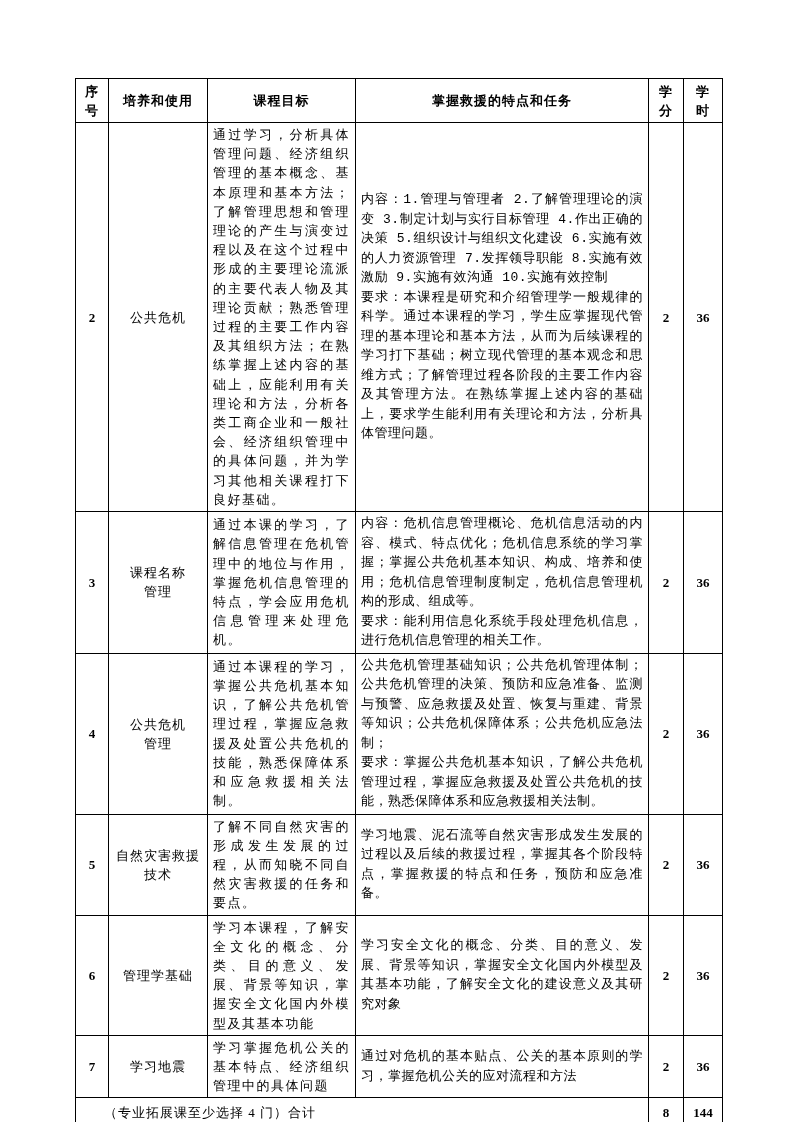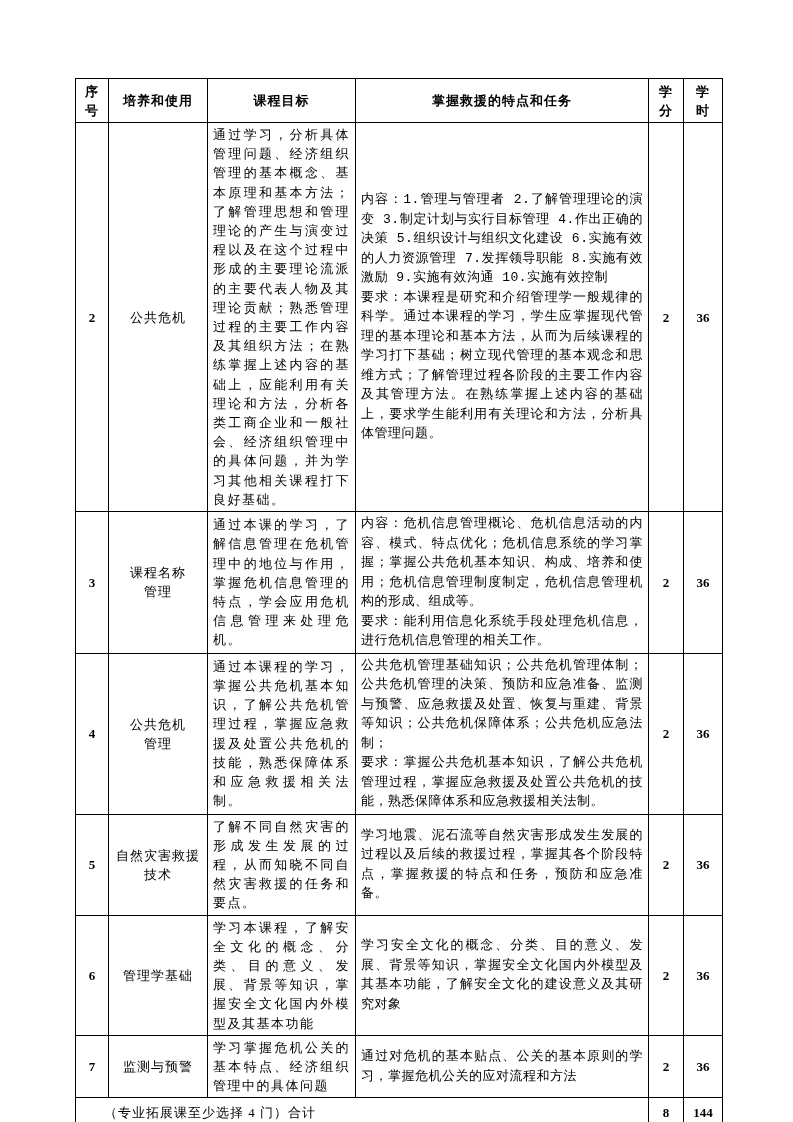--- a/index.html
+++ b/index.html
@@ -158,21 +158,21 @@
       <td class="cell-no">6</td>
       <td class="cell-name">管理学基础</td>
       <td class="cell-objective">学习本课程，了解安全文化的概念、分类、目的意义、发展、背景等知识，掌握安全文化国内外模型及其基本功能</td>
       <td class="cell-content">学习安全文化的概念、分类、目的意义、发展、背景等知识，掌握安全文化国内外模型及其基本功能，了解安全文化的建设意义及其研究对象</td>
       <td class="cell-credits">2</td>
       <td class="cell-hours">36</td>
     </tr>
 
     <tr class="row-5">
       <td class="cell-no">7</td>
-      <td class="cell-name">监测与预警</td>
+      <td class="cell-name">学习地震</td>
       <td class="cell-objective">学习掌握危机公关的基本特点、经济组织管理中的具体问题</td>
       <td class="cell-content">通过对危机的基本贴点、公关的基本原则的学习，掌握危机公关的应对流程和方法</td>
       <td class="cell-credits">2</td>
       <td class="cell-hours">36</td>
     </tr>
 
     <tr class="total-row">
       <td class="total-label" colspan="4">（专业拓展课至少选择 4 门）合计</td>
       <td class="cell-credits">8</td>
       <td class="cell-hours">144</td>

